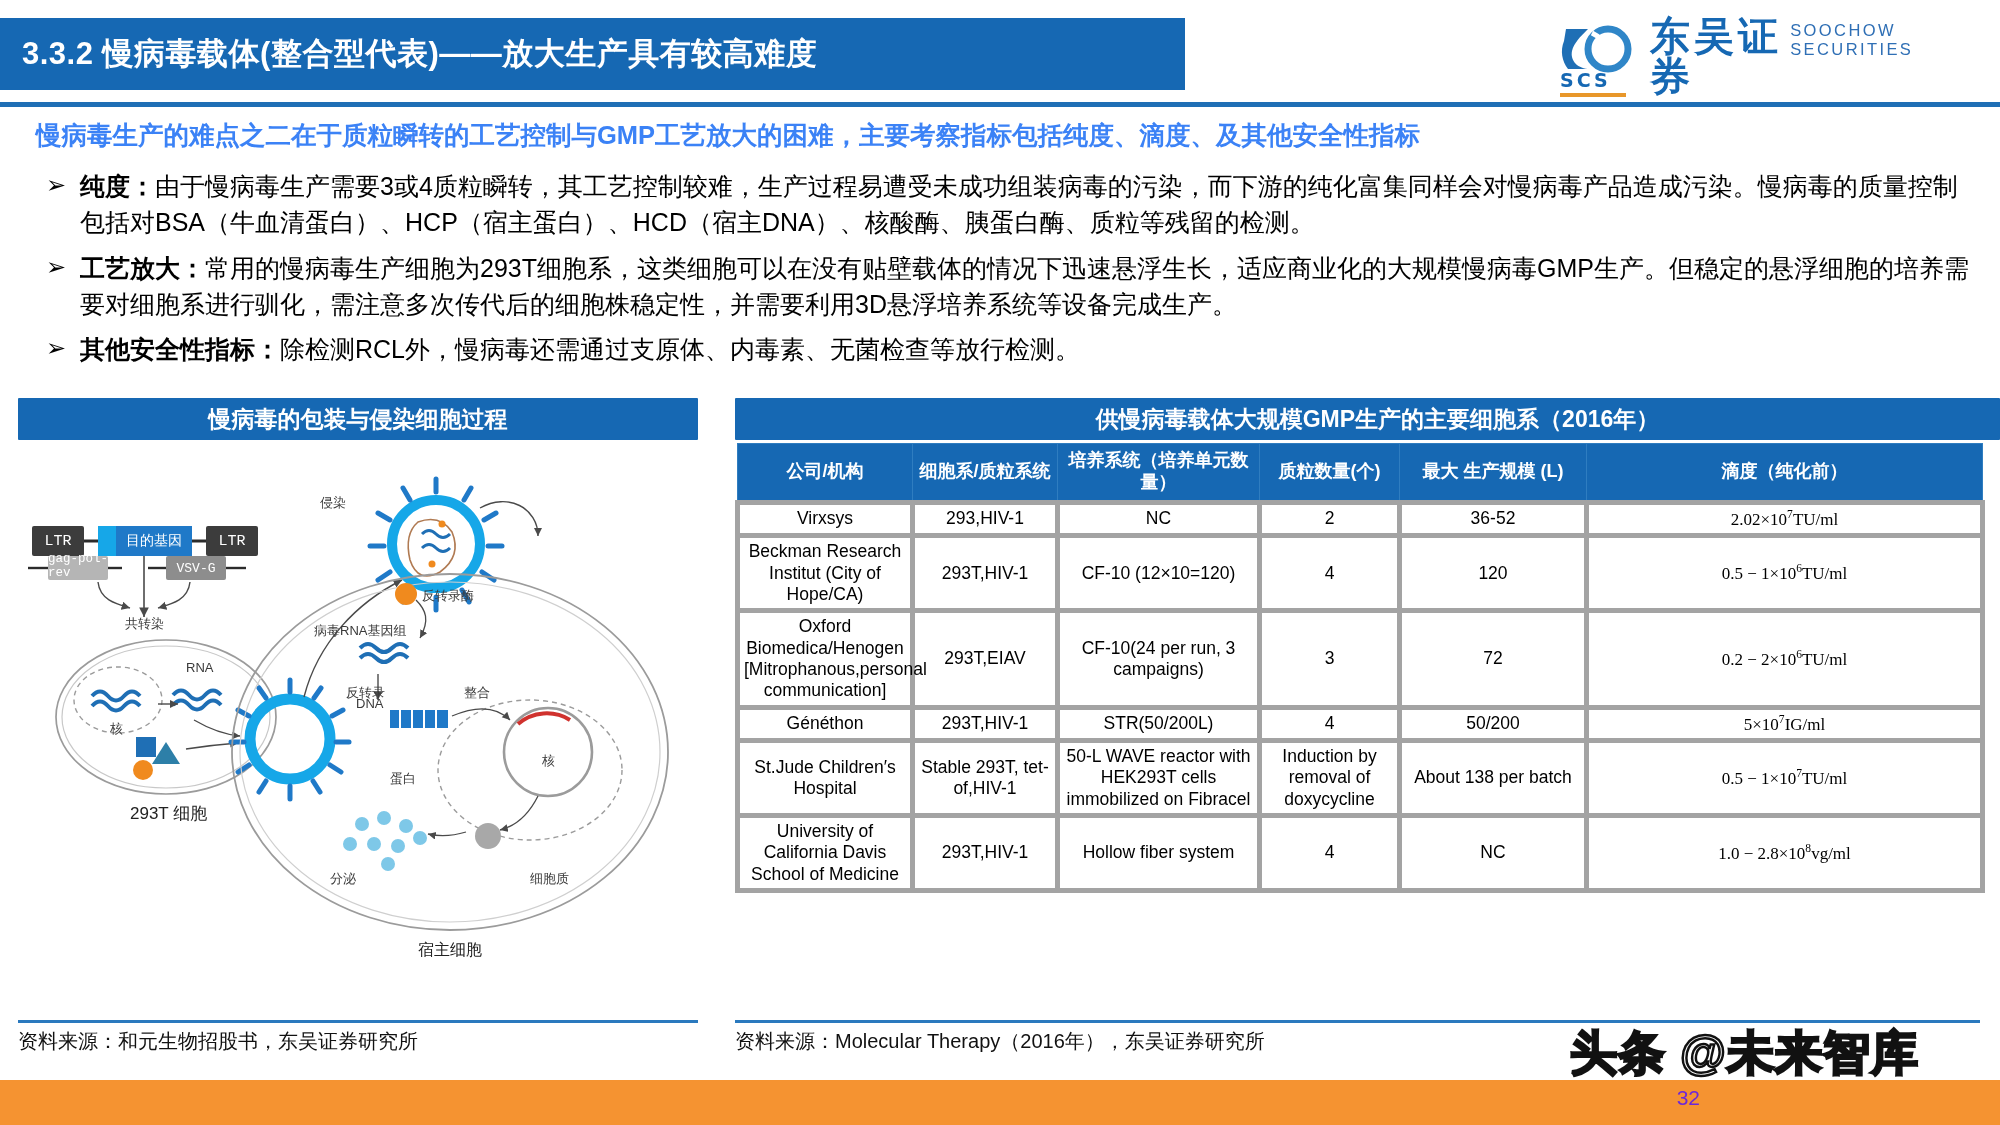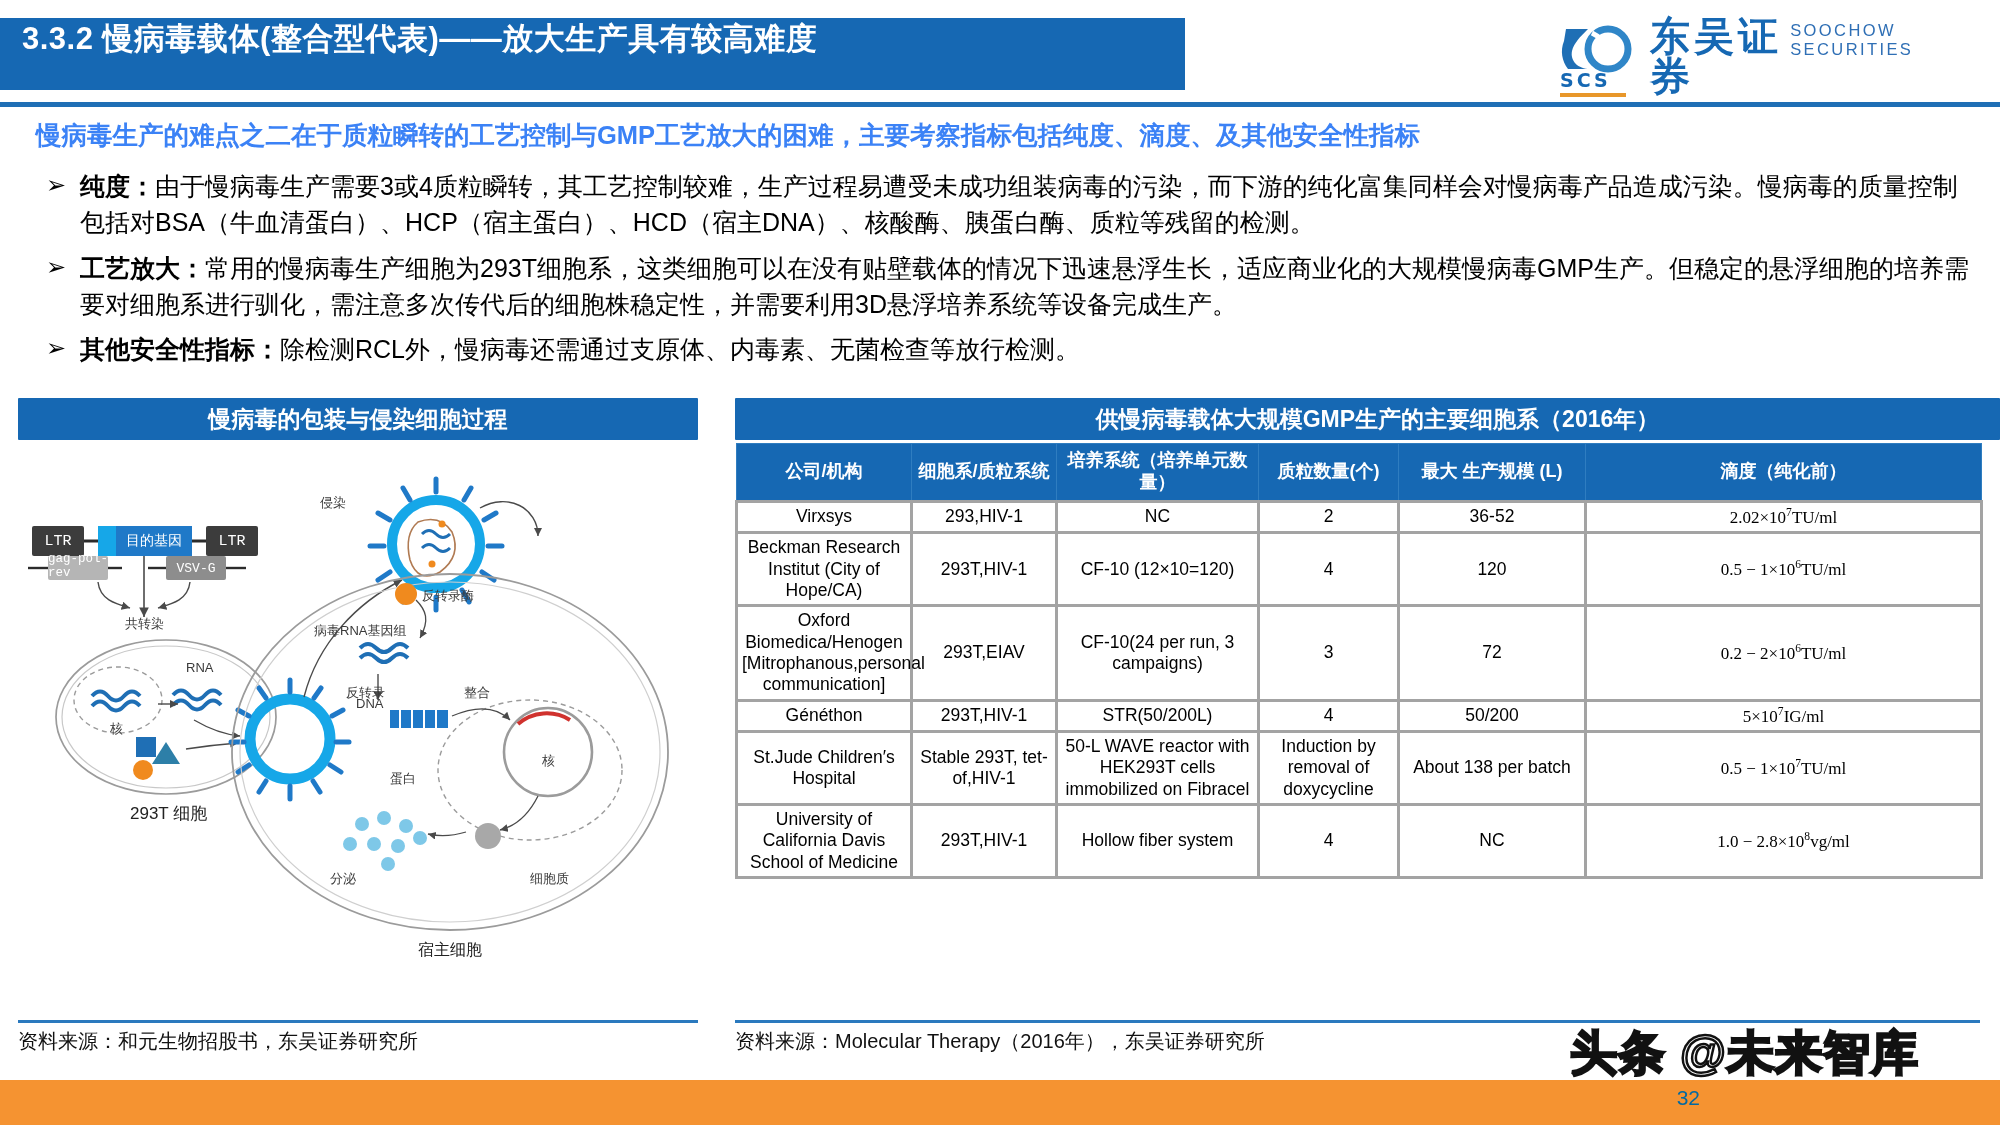--- a/index.html
+++ b/index.html
@@ -6,21 +6,21 @@
   body{
     width:2000px;height:1125px;
     background:#ffffff;
     font-family:"Liberation Sans","DejaVu Sans",sans-serif;
     overflow:hidden;
     position:relative;
   }
   
   .topbar{
     position:absolute;left:0;top:18px;width:1185px;height:72px;
-    background:#1668b3;display:flex;align-items:flex-start;
+    background:#1668b3;display:flex;align-items:center;
   }
   .topbar .title{
     color:#ffffff;font-size:31px;font-weight:bold;letter-spacing:.5px;
     margin-left:22px;white-space:nowrap;
   }
   .logo-wrap{
     position:absolute;right:22px;top:20px;width:420px;height:72px;
     display:flex;align-items:center;justify-content:flex-end;gap:14px;
   }
   .logo-mark{
@@ -69,31 +69,31 @@
 
   
   .tbl-wrap{position:absolute;left:735px;top:443px;width:1245px;}
   table.data{border-collapse:collapse;width:1245px;table-layout:fixed;
     font-size:17.5px;color:#000;}
   table.data th{
     background:#1668b3;color:#fff;font-size:18px;font-weight:bold;
     border:1px solid #2f7dc0;padding:6px 3px;text-align:center;line-height:1.22;
   }
   table.data td{
-    border:3px solid #a3a3a3;padding:3px 4px;text-align:center;
+    border:5px solid #a3a3a3;padding:3px 4px;text-align:center;
     vertical-align:middle;line-height:1.22;
   }
   table.data td.last{font-family:"Liberation Serif","DejaVu Serif",serif;font-size:17px;}
   sup{font-size:.68em;vertical-align:super;}
   .tbl-src-line{position:absolute;left:735px;top:1020px;width:1245px;height:3px;background:#2a79be;}
   .tbl-src{position:absolute;left:735px;top:1028px;width:1250px;font-size:20px;color:#111;}
 
   
   .footer-bar{position:absolute;left:0;top:1080px;width:2000px;height:45px;background:#f59331;}
-  .page-num{position:absolute;right:300px;top:1086px;color:#0369a1;font-size:21px;}
+  .page-num{position:absolute;right:300px;top:1086px;color:#6d28d9;font-size:21px;}
   .watermark{
     position:absolute;left:1570px;top:1022px;font-size:47px;font-weight:bold;
     color:#fff;-webkit-text-stroke:2.5px #111;letter-spacing:1px;white-space:nowrap;
     font-family:"Liberation Sans",sans-serif;
   }
 
   
   .dlabel{position:absolute;font-size:13px;color:#3a3a3a;white-space:nowrap;}
   .dbox{position:absolute;display:flex;align-items:center;justify-content:center;
         color:#fff;font-size:15px;border-radius:2px;font-family:Liberation Mono, monospace;}

